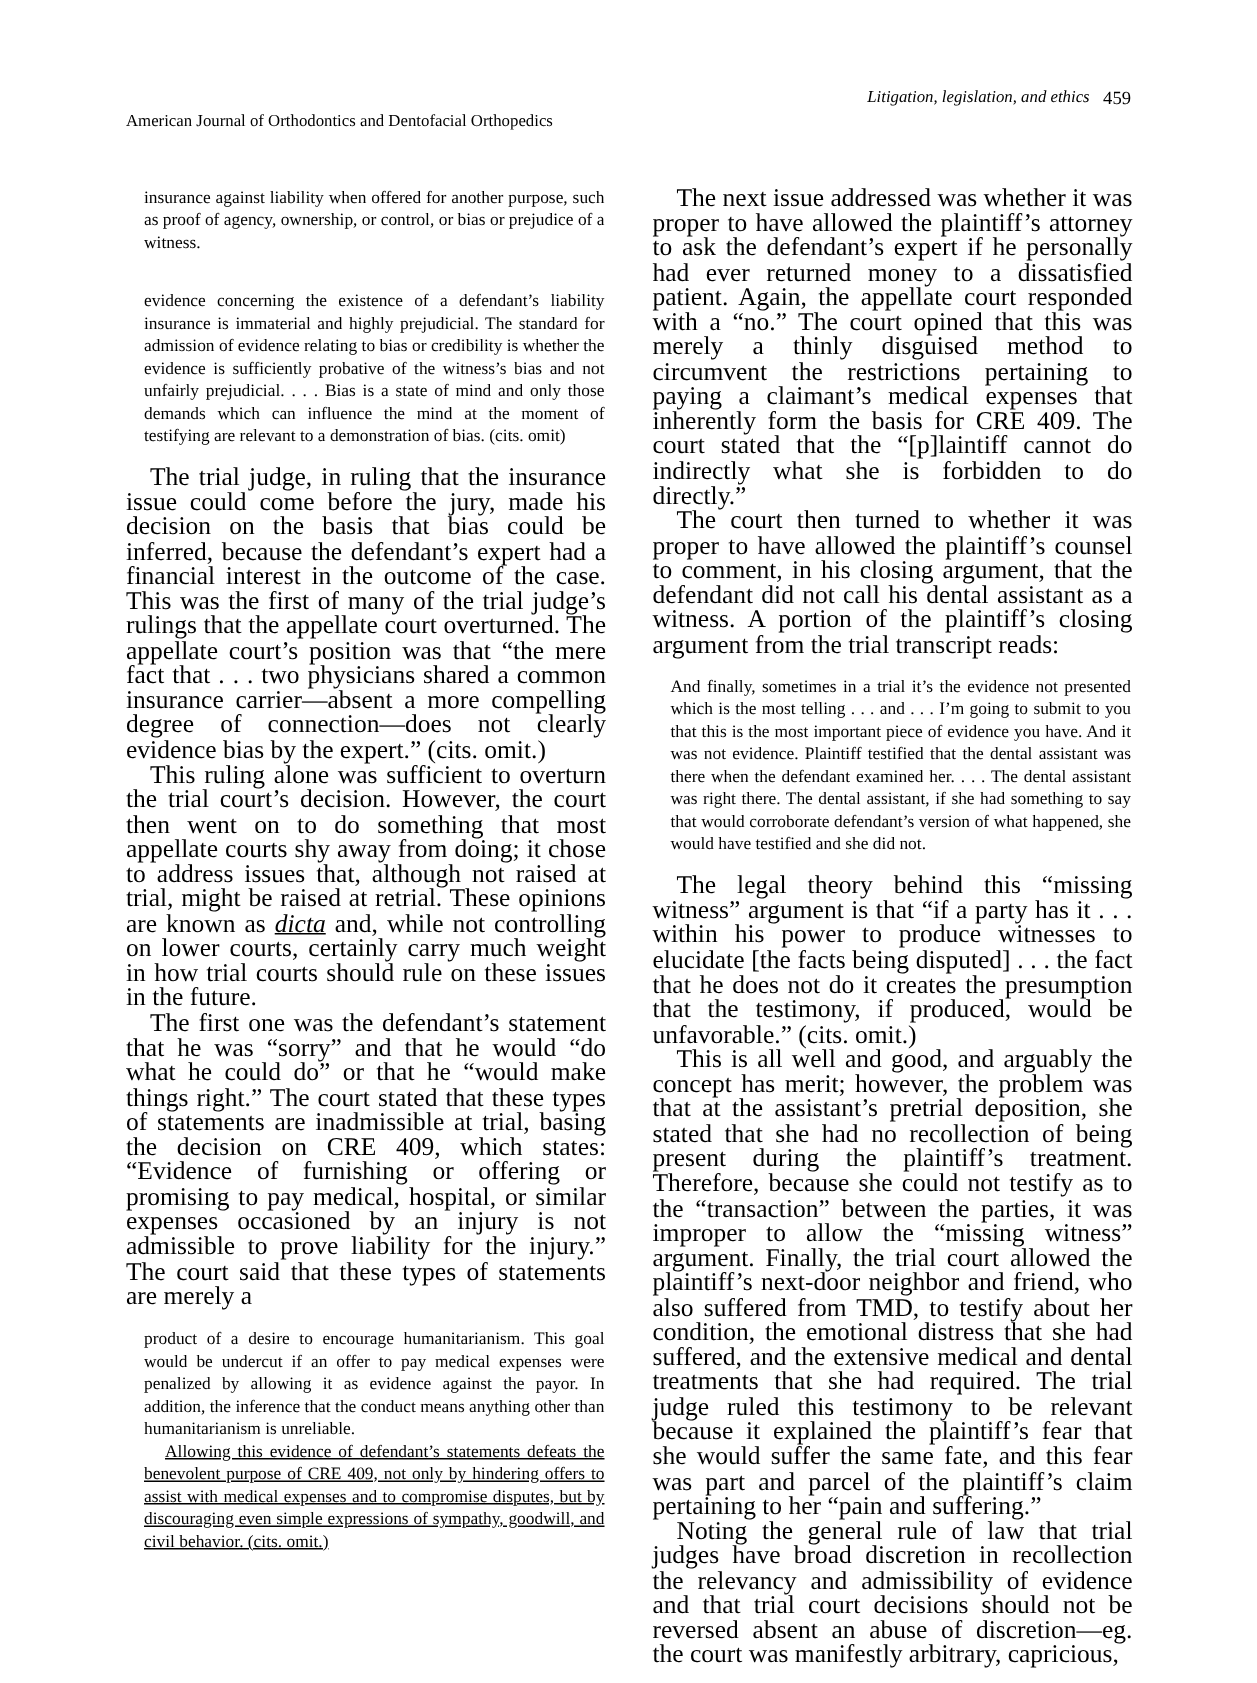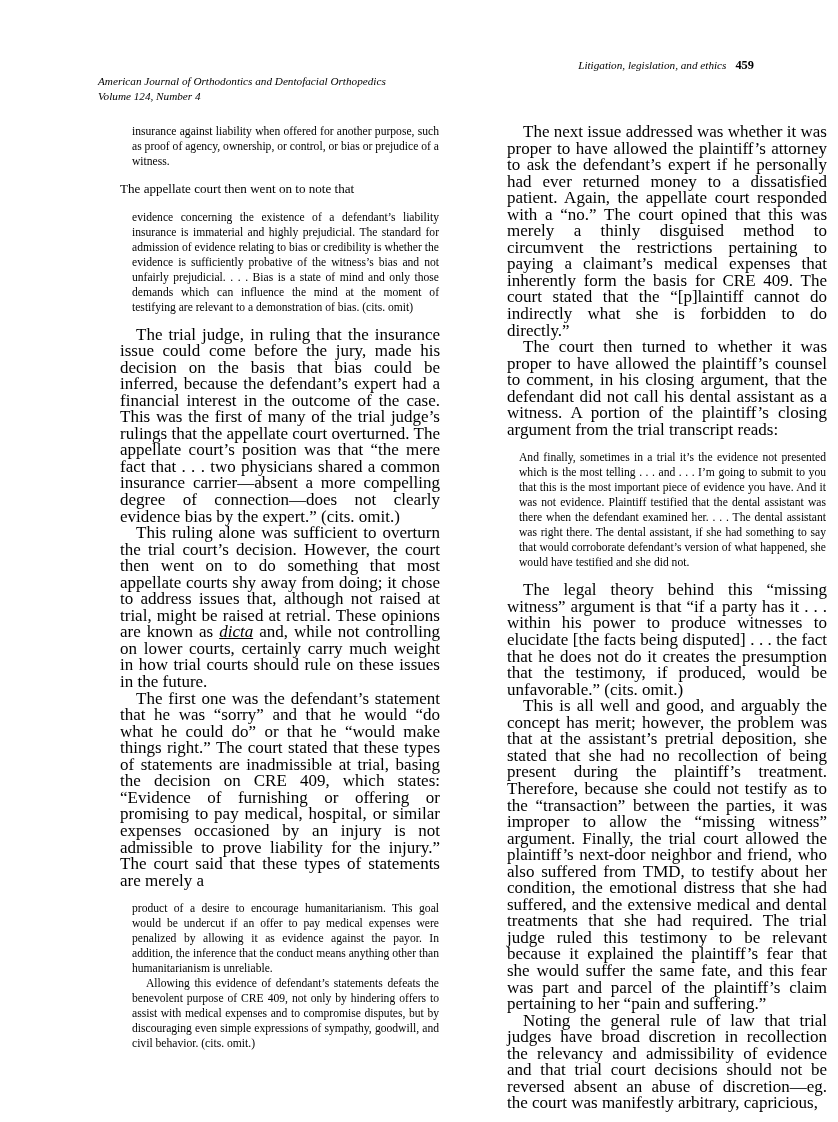--- a/index.html
+++ b/index.html
@@ -27,55 +27,52 @@
     left: 84px;
     top: 58px;
     width: 670px;
     display: flex;
     justify-content: space-between;
     align-items: flex-start;
     font-size: 11.2px;
     line-height: 15.5px;
   }
   .rh-left {
-    font-style: italic;
     white-space: pre-line;
-    margin-left: 14px;
   }
   .rh-left .vol-line {
     display: block;
   }
   .rh-right {
     display: flex;
     align-items: flex-end;
     gap: 9px;
     white-space: nowrap;
   }
   .rh-section {
     font-style: italic;
   }
   .rh-pageno {
-    font-weight: bold;
+    font-weight: normal;
     font-style: normal;
     font-size: 12.4px;
   }
 
   
   .columns {
     position: absolute;
     left: 84px;
     top: 124px;
     width: 670px;
     display: flex;
     gap: 31px;
   }
   .col {
     width: 320px;
     flex: 0 0 320px;
-    margin-left: 36px;
   }
 
   p {
     margin: 0;
     text-align: justify;
     text-justify: inter-word;
     hyphens: none;
   }
 
   .body-par {
@@ -87,57 +84,56 @@
   
   .extract {
     font-size: 11.6px;
     line-height: 15.0px;
     text-indent: 0;
     margin-left: 12px;
     margin-right: 1px;
   }
   .extract.indent-first {
     text-indent: 14px;
+    text-decoration: underline;
   }
 
   
   .lead-line {
     font-size: 13.1px;
     line-height: 16.55px;
     text-indent: 0;
   }
   .gap-md { height: 12px; }
 
   em, .ital { font-style: italic; text-decoration: underline; }
 </style>
 </head>
 <body>
 
 <div class="page">
 
   <div class="running-head">
     <div class="rh-left">
       <span>American Journal of Orthodontics and Dentofacial Orthopedics</span>
-      <span class="vol-line">Volume 124, Number 4</span>
     </div>
     <div class="rh-right">
       <span class="rh-section">Litigation, legislation, and ethics</span>
       <span class="rh-pageno">459</span>
     </div>
   </div>
 
   <div class="columns">
 
     <div class="col">
 
       <p class="extract">insurance against liability when offered for another purpose, such as proof of agency, ownership, or control, or bias or prejudice of a witness.</p>
 
       <div class="gap-md"></div>
 
-      <p class="lead-line">The appellate court then went on to note that</p>
 
       <div class="gap-md"></div>
 
       <p class="extract">evidence concerning the existence of a defendant’s liability insurance is immaterial and highly prejudicial. The standard for admission of evidence relating to bias or credibility is whether the evidence is sufficiently probative of the witness’s bias and not unfairly prejudicial. . . . Bias is a state of mind and only those demands which can influence the mind at the moment of testifying are relevant to a demonstration of bias. (cits. omit)</p>
 
       <div class="gap-md"></div>
 
       <p class="body-par">The trial judge, in ruling that the insurance issue could come before the jury, made his decision on the basis that bias could be inferred, because the defendant’s expert had a financial interest in the outcome of the case. This was the first of many of the trial judge’s rulings that the appellate court overturned. The appellate court’s position was that “the mere fact that . . . two physicians shared a common insurance carrier—absent a more compelling degree of connection—does not clearly evidence bias by the expert.” (cits. omit.)</p>
 
       <p class="body-par"><span>This ruling alone was sufficient to overturn the trial court’s decision. However, the court then went on to do something that most appellate courts shy away from doing; it chose to address issues that, although not raised at trial, might be raised at retrial. These opinions are known as </span><em class="ital">dicta</em><span> and, while not controlling on lower courts, certainly carry much weight in how trial courts should rule on these issues in the future.</span></p>

